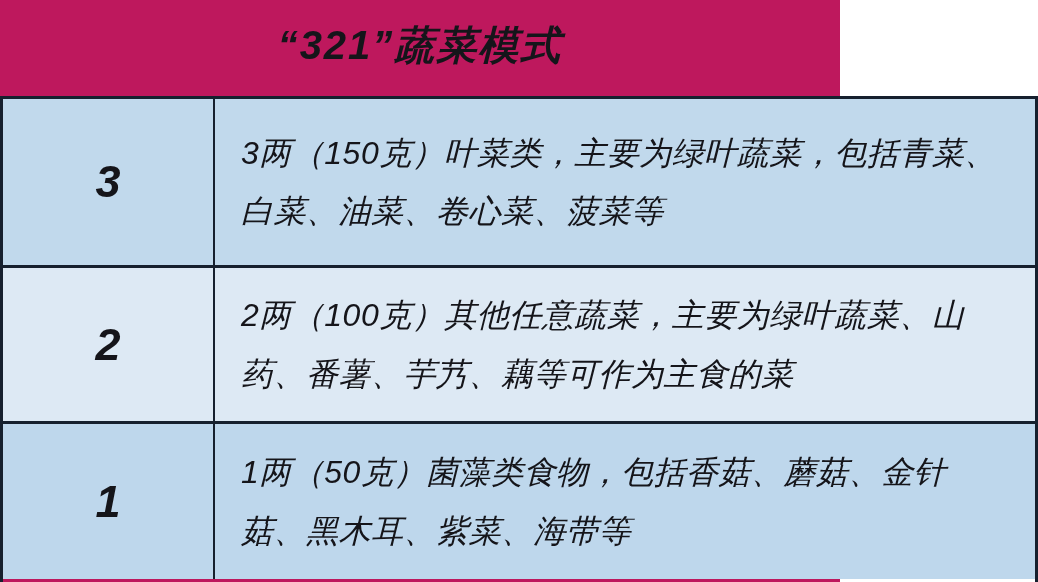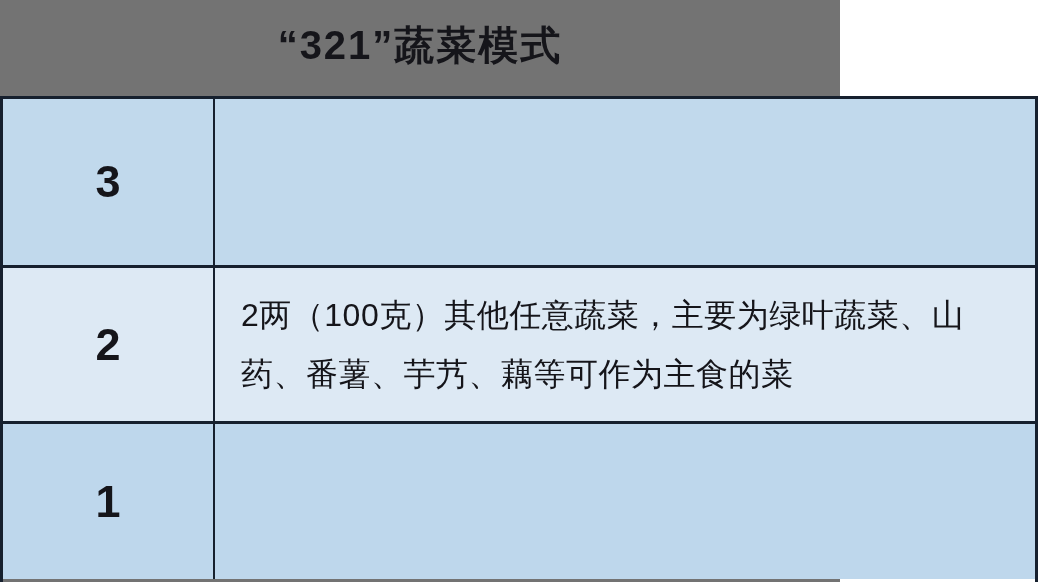--- a/index.html
+++ b/index.html
@@ -7,21 +7,21 @@
   body {
     background: #ffffff;
     font-family: "Liberation Sans", sans-serif;
     overflow: hidden;
     --border: #16202e;
     --row-dark: #c1d9ec;
     --row-dark2: #bed7ec;
     --row-light: #dde9f4;
     --text: #15151a;
   }
-  .page { width: 840px; height: 582px; background: #737373; }
+  .page { width: 840px; height: 582px; background: #be185d; font-style: italic; }
   .page-title {
     height: 96px;
     padding-top: 18px;
     text-align: center;
     font-size: 40px;
     font-weight: 800;
     color: #111111;
     letter-spacing: 2px;
     color: var(--text);
   }
@@ -67,25 +67,27 @@
 <body style="--border: #16202e; --row-dark: #c1d9ec; --row-dark2: #bed7ec; --row-light: #dde9f4; --text: #15151a; background: rgb(255, 255, 255);">
 
 <div class="page">
 
   <div class="page-title">“321”蔬菜模式</div>
 
   <div class="veg-table">
 
     <div class="row row-0">
       <div class="cell-num">3</div>
+      <div class="cell-desc">3两（150克）叶菜类，主要为绿叶蔬菜，包括青菜、白菜、油菜、卷心菜、菠菜等</div>
     </div>
 
     <div class="row row-1">
       <div class="cell-num">2</div>
       <div class="cell-desc">2两（100克）其他任意蔬菜，主要为绿叶蔬菜、山药、番薯、芋艿、藕等可作为主食的菜</div>
     </div>
 
     <div class="row row-2">
       <div class="cell-num">1</div>
+      <div class="cell-desc">1两（50克）菌藻类食物，包括香菇、蘑菇、金针菇、黑木耳、紫菜、海带等</div>
     </div>
 
   </div>
 </div>
 
 </body></html>

